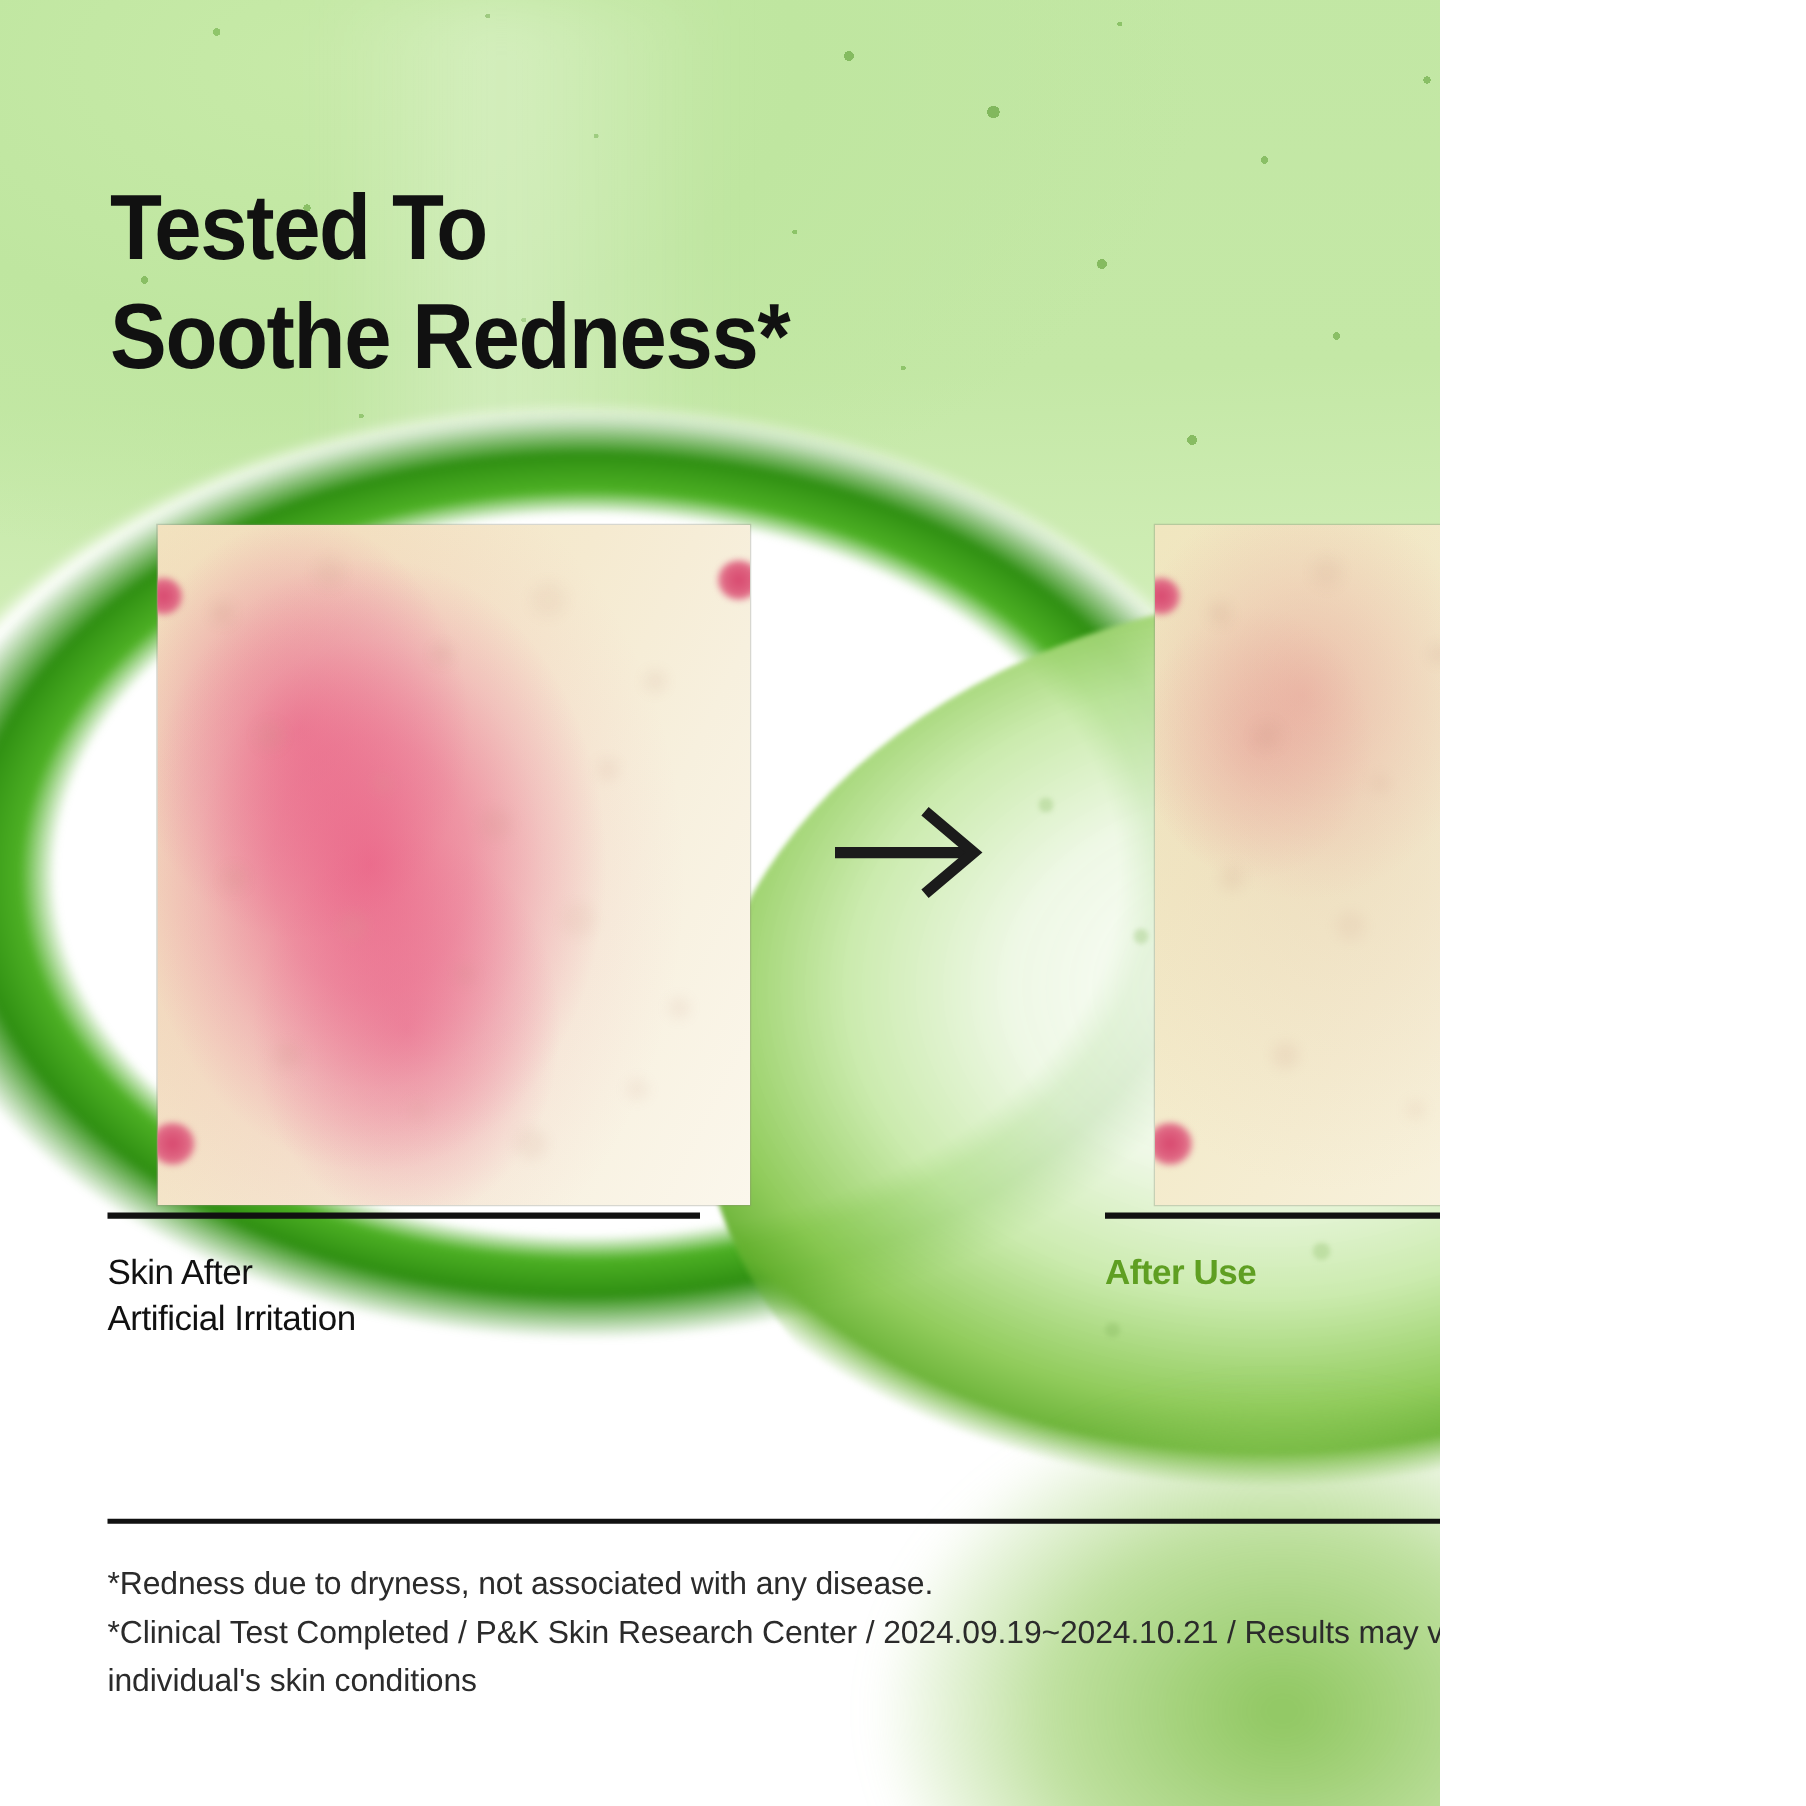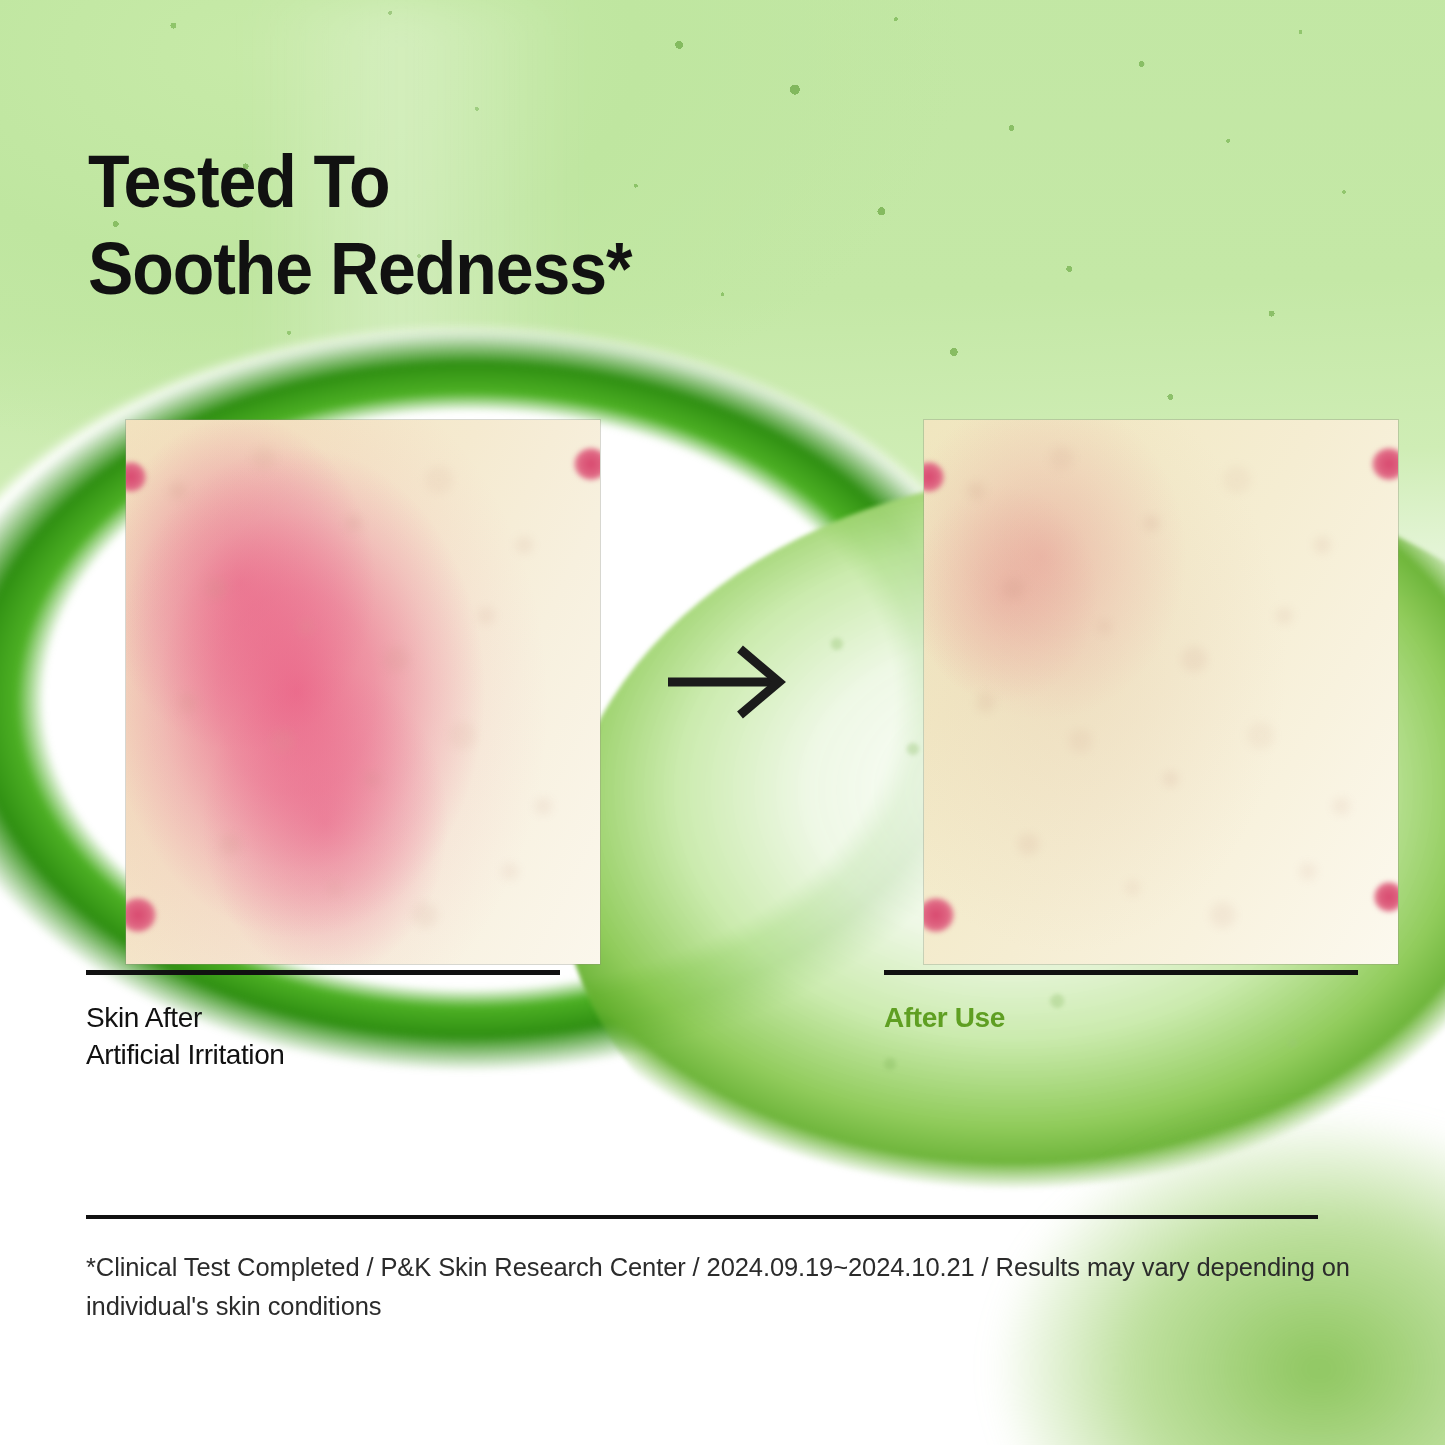--- a/index.html
+++ b/index.html
@@ -7,21 +7,21 @@
     padding: 0;
     background: #ffffff;
   }
   body {
     font-family: "Liberation Sans", sans-serif;
     -webkit-font-smoothing: antialiased;
   }
 
   #stage {
     position: relative;
-    width: 1445px;
+    width: 1152px;
     height: 1445px;
     overflow: hidden;
     background: #ffffff;
   }
 
   
   .bg-layer { position: absolute; pointer-events: none; }
 
   
   #bg-gel-top {
@@ -303,16 +303,17 @@
 
   <div class="rule" id="rule-before"></div>
   <div class="caption" id="caption-before">Skin After
 Artificial Irritation</div>
 
   <div class="rule" id="rule-after"></div>
   <div class="caption" id="caption-after">After Use</div>
 
   <div id="footer-rule"></div>
   <div id="footnotes">
+    <span class="fn">*Redness due to dryness, not associated with any disease.</span>
     <span class="fn">*Clinical Test Completed / P&amp;K Skin Research Center / 2024.09.19~2024.10.21 / Results may vary depending on individual's skin conditions</span>
   </div>
 
 </div>
 
 </body></html>

